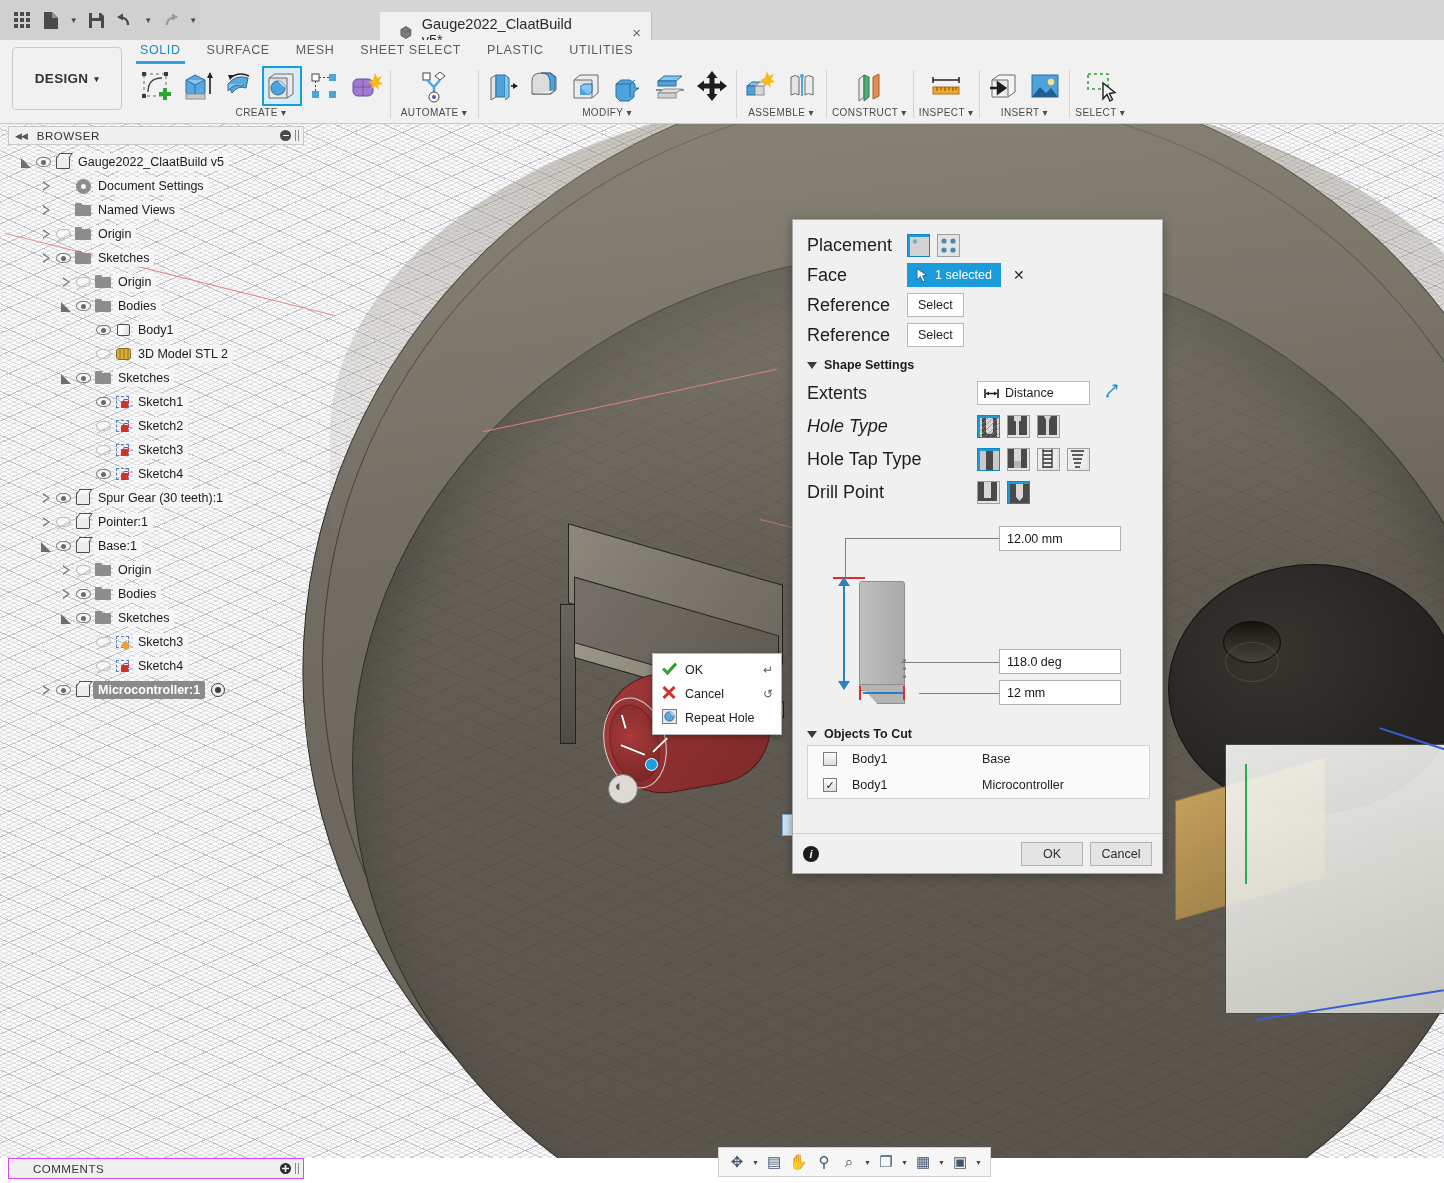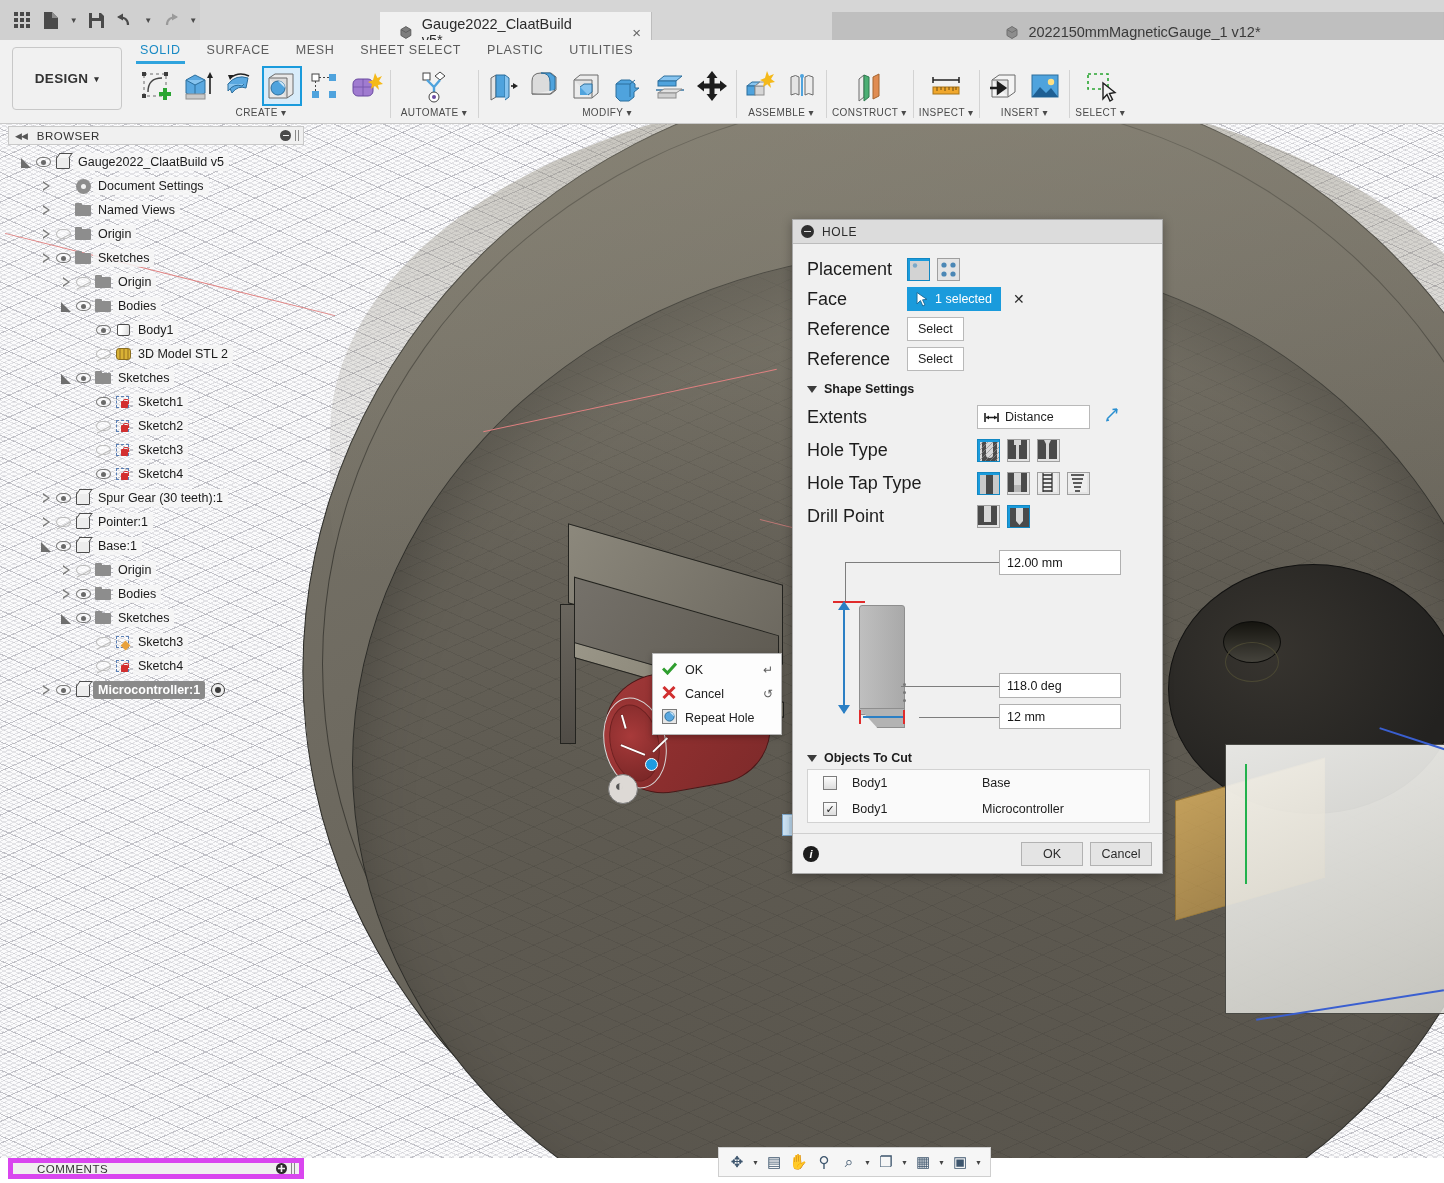--- a/index.html
+++ b/index.html
@@ -378,21 +378,21 @@
     color:#fff; font-size:11px; font-weight:bold; display:flex;
     align-items:center; justify-content:center; font-style:italic; }
   .foot-btns { margin-left:auto; display:flex; gap:7px; }
   .fbtn { width:62px; height:24px; background:#e4e4e4; border:1px solid #b2b2b2;
     display:flex; align-items:center; justify-content:center; font-size:12.5px;
     color:#2c2c2c; }
 
   
   .comments-bar {
     position:absolute; left:8px; bottom:4px; width:296px; height:21px;
-    background:#f0f0f0; border:5px solid #d946ef; display:flex;
+    background:#f0f0f0; border:1px solid #d946ef; display:flex;
     align-items:center; font-size:11.5px; color:#333; letter-spacing:.5px;
   }
   .comments-bar .cb-title { margin-left:24px; }
   .navbar {
     position:absolute; left:718px; bottom:6px; height:30px;
     background:#f6f6f6; border:1px solid #cfcfcf; display:flex;
     align-items:center; padding:0 7px; gap:3px;
   }
   .nv { width:22px;height:22px; position:relative; display:flex;
     align-items:center; justify-content:center; color:#3e566e; font-size:15px; }
@@ -543,27 +543,20 @@
 
     <div class="doc-tab active" style="left:380px;width:272px;">
       <svg width="16" height="15" viewBox="0 0 16 15">
         <path d="M3 4.5L8 1.5l5 3v6l-5 3-5-3z" fill="#7d7d7d" stroke="#5f5f5f"></path>
         <path d="M3 4.5L8 7.5l5-3" fill="none" stroke="#5f5f5f"></path>
       </svg>
       <span>Gauge2022_ClaatBuild v5*</span>
       <span class="tabclose">×</span>
     </div>
 
-    <div class="doc-tab inactive" style="left:832px;width:612px;justify-content:center;padding-left:0;">
-      <svg width="16" height="15" viewBox="0 0 16 15">
-        <path d="M3 4.5L8 1.5l5 3v6l-5 3-5-3z" fill="#8d8d8d" stroke="#6f6f6f"></path>
-        <path d="M3 4.5L8 7.5l5-3" fill="none" stroke="#6f6f6f"></path>
-      </svg>
-      <span>2022150mmMagneticGauge_1 v12*</span>
-    </div>
   </div>
 
   <div class="ribbon">
     <div class="design-box">
       <span>DESIGN</span>
       <span style="margin-left:6px;font-size:9px;">▾</span>
     </div>
 
     <div class="tabs-row">
       <div class="rtab active">SOLID</div>
@@ -1089,26 +1082,20 @@
           <rect x="0.5" y="0.5" width="14" height="14" fill="#e6e6e6" stroke="#7a7a7a"></rect>
           <circle cx="7.5" cy="7.5" r="4.6" fill="#5aa8e0" stroke="#2c6e9c"></circle>
           <path d="M7.5 2.9a4.6 4.6 0 0 1 4.6 4.6z" fill="#cfe8f9"></path>
         </svg>
       </span>
       <span>Repeat Hole</span>
     </div>
   </div>
 
   <div class="dlg">
-    <div class="dlg-title">
-      <span class="dlg-collapse">
-          <i></i>
-        </span>
-      <span>HOLE</span>
-    </div>
 
     <div class="dlg-body">
       <div class="frow">
         <div class="flabel">Placement</div>
         <div class="optrow">
           <div class="opt on">
             <svg width="19" height="19" viewBox="0 0 19 19" style="display:block;">
               <rect x="0" y="0" width="19" height="19" fill="#d3d3d3"></rect>
               <circle cx="5" cy="4.5" r="2.2" fill="#7aa9c9"></circle>
             </svg>
@@ -1164,21 +1151,21 @@
           <span>Distance</span>
         </div>
         <span class="edit-pencil">
           <svg width="15" height="15" viewBox="0 0 15 15">
             <path d="M13 1L3.5 10.5M13 1l-4.5.6M13 1l-.6 4.5M3.5 10.5l-.5 2 2-.5" stroke="#2a8fd0" stroke-width="1.5" fill="none"></path>
           </svg>
         </span>
       </div>
 
       <div class="frow" style="height:33px;">
-        <div class="flabel" style="width:170px;flex:0 0 170px;">Hole Type</div>
+        <div class="flabel" style="width:170px;flex:0 0 170px;font-style:italic;">Hole Type</div>
         <div class="optrow">
           <div class="opt on">
             <svg width="19" height="19" viewBox="0 0 19 19" style="display:block;">
               <rect width="19" height="19" fill="#d8d8d8"></rect>
               <path d="M2 0h4v13q0 3 3.5 3t3.5-3V0h4v19H2z" fill="#4a4a4a"></path>
               <path d="M0 0h19v19H0z" fill="none"></path>
               <g stroke="#8a8a8a" stroke-width=".7">
                   <path d="M0 3l3-3M0 8l8-8M0 13l13-13M0 18l18-18M5 19l14-14M10 19l9-9M15 19l4-4"></path>
                 </g>
             </svg>

